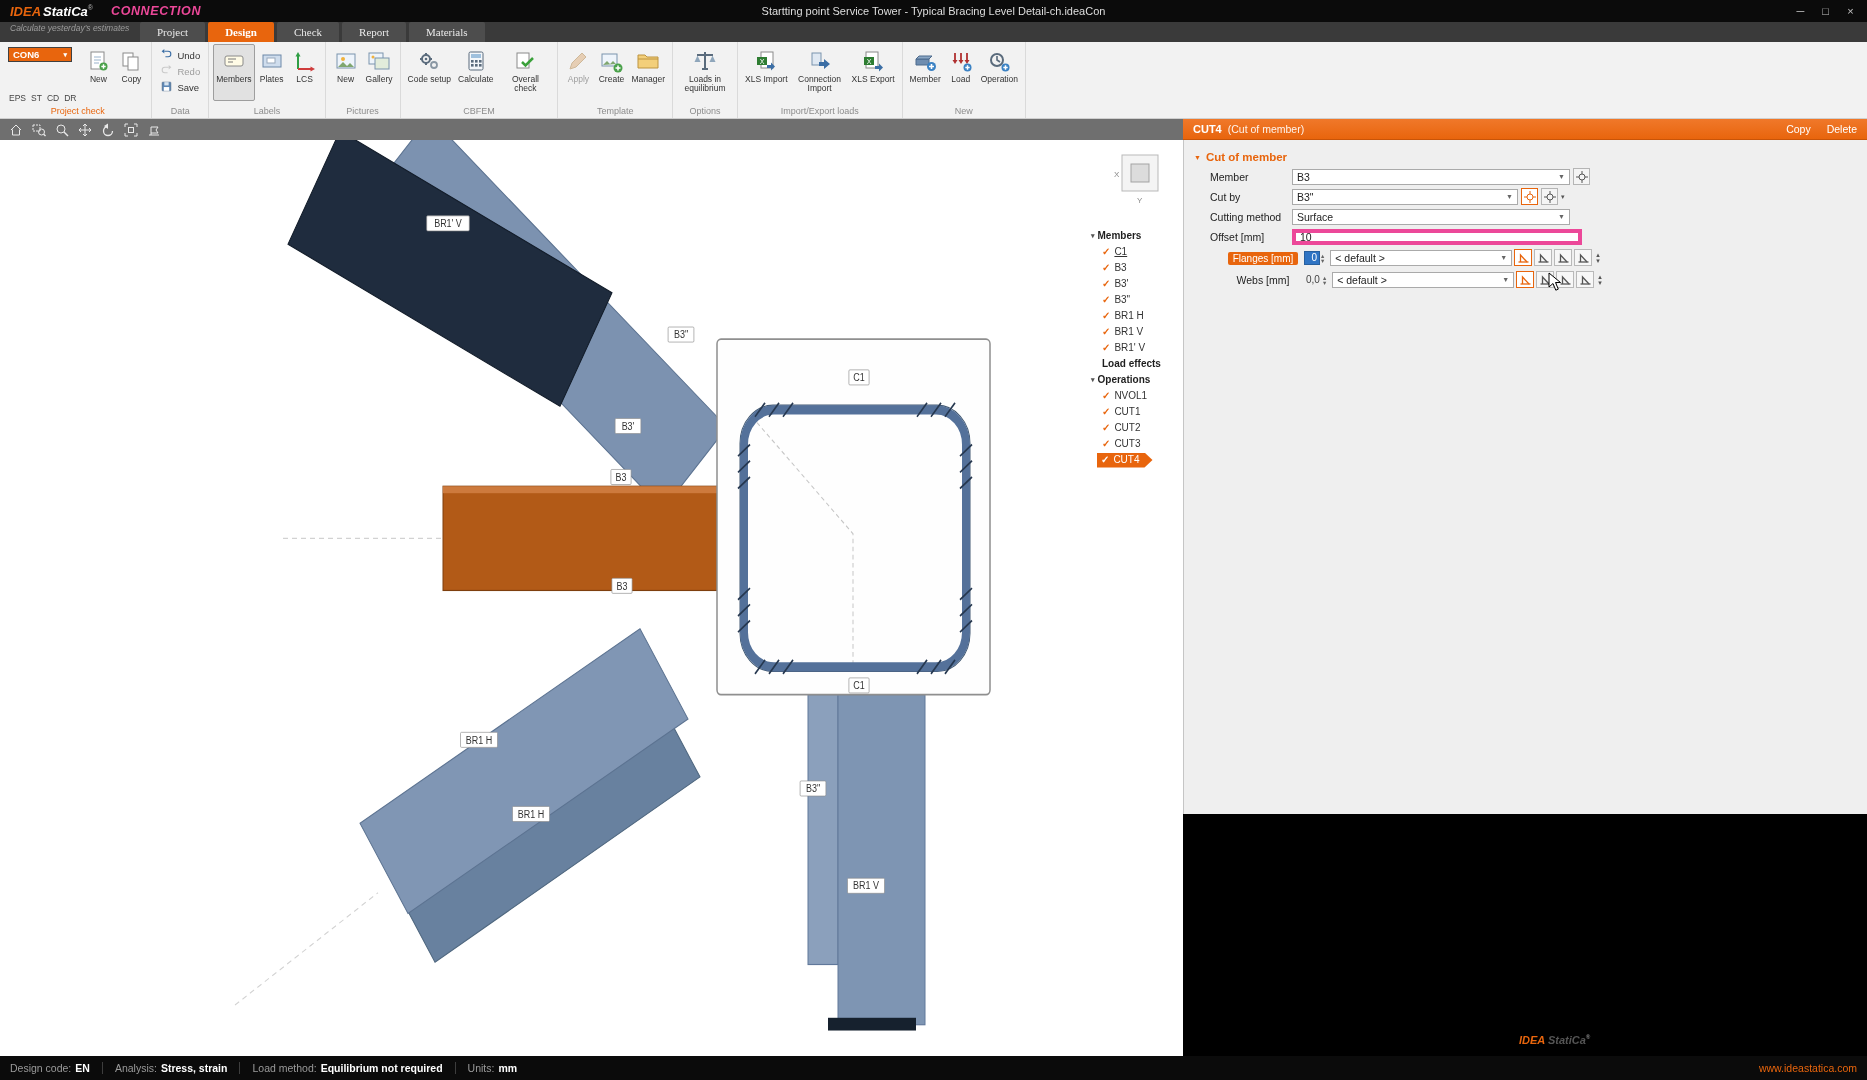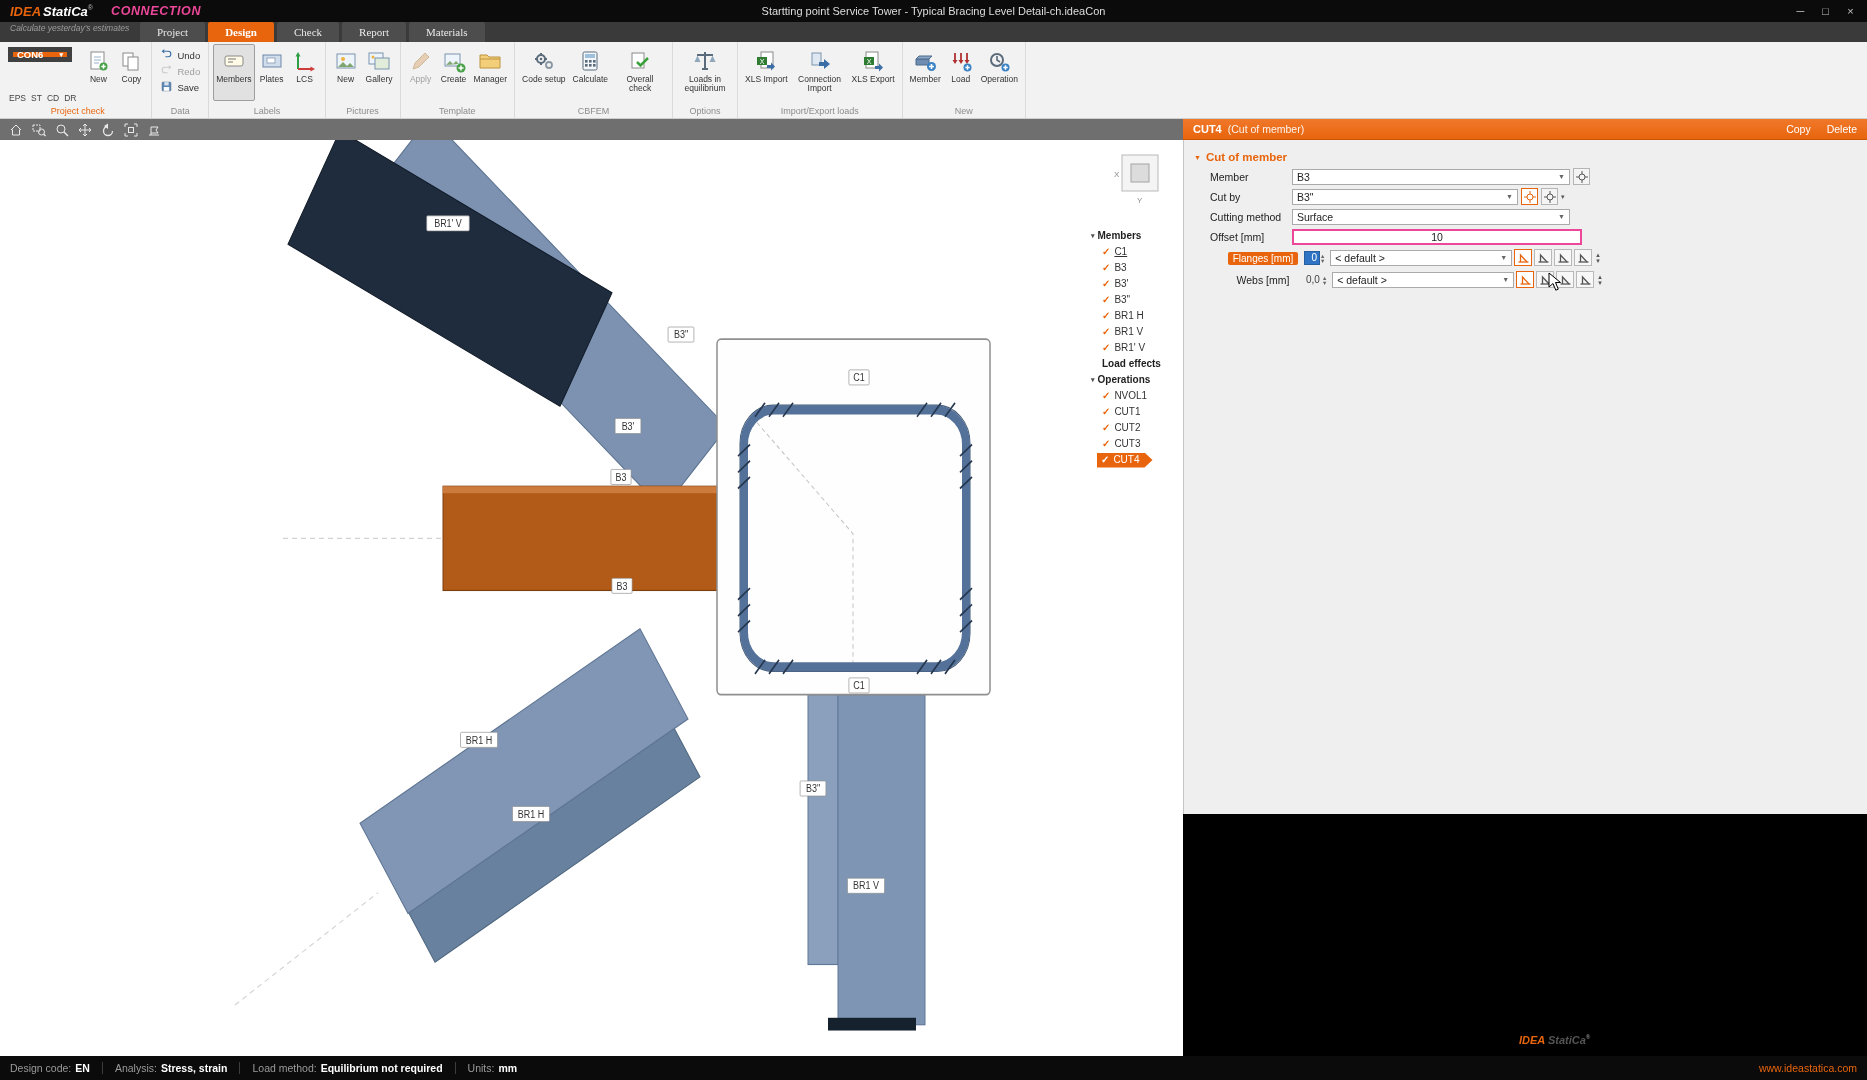--- a/index.html
+++ b/index.html
@@ -35,21 +35,21 @@
         border:1px solid transparent;border-radius:2px;box-sizing:border-box;cursor:default;}
   .bbtn.active{background:#e1e1e1;border-color:#9e9e9e;}
   .bbtn.disabled{opacity:.45;}
   .bicon{height:26px;display:flex;align-items:center;justify-content:center;}
   .blabel{font-size:8.5px;color:#333;text-align:center;line-height:1.08;margin-top:1px;}
   .stackcol{display:flex;flex-direction:column;gap:1px;padding-top:4px;}
   .sbtn{display:flex;align-items:center;gap:4px;font-size:9.5px;color:#333;height:15px;padding:0 4px;cursor:default;}
   .sbtn.disabled{opacity:.45;}
   .pi-left{display:flex;flex-direction:column;height:58px;padding-top:3px;justify-content:space-between;margin-right:4px;}
   .combo{width:64px;height:15px;background:#e8650d;color:#fff;font-size:9.5px;font-weight:bold;display:flex;
-         align-items:center;justify-content:space-between;padding:0 4px;border:5px solid #404040;box-sizing:border-box;}
+         align-items:center;justify-content:space-between;padding:0 4px;border:1px solid #404040;box-sizing:border-box;}
   .ccaret{font-size:7px;}
   .pi-minis{display:flex;gap:5px;padding:0 1px 2px;}
   .pimini{font-size:8.5px;color:#444;cursor:default;}
 
   
   .vtoolbar{position:absolute;top:119px;left:0;width:1421px;height:21px;background:#6f6f6f;display:flex;align-items:center;padding-left:4px;box-sizing:border-box;}
   .ticon{width:23px;height:21px;display:flex;align-items:center;justify-content:center;cursor:default;}
   .vmodes{margin-left:auto;margin-right:10px;display:flex;gap:14px;}
   .vmode{font-size:10.5px;color:#e3e3e3;cursor:default;}
   .vmode.active{color:#fff;font-weight:bold;}
@@ -84,21 +84,21 @@
   
   .panel{position:absolute;top:140px;left:1183px;right:0;height:674px;background:#efefef;border-left:1px solid #c5c5c5;box-sizing:border-box;}
   #panel-body{padding-top:6px;}
   .psection{display:flex;align-items:center;gap:5px;padding:5px 0 4px 10px;color:#e8650d;font-weight:bold;font-size:11.5px;}
   .scaret{font-size:7px;}
   .prow{display:flex;align-items:center;height:19px;padding-left:26px;margin-bottom:1px;font-size:10.5px;color:#222;}
   .plabel{width:82px;flex:none;}
   .pselect{height:16px;background:#fff;border:1px solid #aaa;display:flex;align-items:center;justify-content:space-between;
            padding:0 4px;font-size:10.5px;color:#222;box-sizing:border-box;cursor:default;}
   .selcaret{color:#666;font-size:7px;margin-left:4px;}
-  .pinput{height:16px;background:#fff;border:2px solid #ec4899;padding:0 4px;font-size:10.5px;display:flex;align-items:center;box-sizing:border-box;justify-content:center;}
+  .pinput{height:16px;background:#fff;border:4px solid #ec4899;padding:0 4px;font-size:10.5px;display:flex;align-items:center;box-sizing:border-box;}
   .pickbtn{width:17px;height:17px;margin-left:3px;border:1px solid #b5b5b5;background:#f4f4f4;display:flex;align-items:center;
            justify-content:center;color:#555;padding:0;box-sizing:border-box;cursor:default;}
   .pickbtn.orange{color:#e8650d;border-color:#e8650d;background:#fff;}
   .trailcaret{font-size:7px;color:#555;margin-left:3px;}
   .wrow{display:flex;align-items:center;height:21px;padding-left:38px;font-size:10.5px;color:#222;margin-bottom:1px;text-align:center;}
   .wlabel{width:82px;flex:none;}
   .wtag{background:#e8650d;color:#fff;padding:1px 5px;border-radius:2px;font-size:10px;}
   .wval{min-width:16px;height:14px;display:flex;align-items:center;justify-content:flex-end;padding:0 2px;font-size:10px;color:#444;box-sizing:border-box;}
   .wval.sel{background:#2f74c4;color:#fff;border:1px solid #275f9e;}
   .spin{display:flex;flex-direction:column;margin:0 4px 0 1px;line-height:5px;}
@@ -273,53 +273,20 @@
                   <rect x="8" y="9" width="14" height="11" fill="#e2ecdb" stroke="#7b94ad"></rect>
                 </svg>
               </span>
               <span class="blabel">Gallery</span>
             </div>
           </div>
           <div class="rlabel">Pictures</div>
         </div>
         <div class="rgroup">
           <div class="rcontent">
-            <div class="bbtn disabled">
-              <span class="bicon">
-                <svg width="24" height="24" viewBox="0 0 24 24">
-                  <path d="M4 20 l6 -2 10 -10 -4 -4 -10 10 z" fill="#d8a36a" stroke="#a3742f"></path>
-                </svg>
-              </span>
-              <span class="blabel">Apply</span>
-            </div>
-            <div class="bbtn">
-              <span class="bicon">
-                <svg width="24" height="24" viewBox="0 0 24 24">
-                  <rect x="3" y="5" width="15" height="12" fill="#eef4fb" stroke="#7b94ad"></rect>
-                  <path d="M4 16 l4 -4 3 3 3 -3 3 3 z" fill="#7fa66f"></path>
-                  <circle cx="19" cy="19" r="4.5" fill="#4aa14a"></circle>
-                  <path d="M19 16.5 v5 M16.5 19 h5" stroke="#fff" stroke-width="1.5"></path>
-                </svg>
-              </span>
-              <span class="blabel">Create</span>
-            </div>
-            <div class="bbtn">
-              <span class="bicon">
-                <svg width="24" height="24" viewBox="0 0 24 24">
-                  <path d="M2 6 h7 l2 2 h11 v11 h-20 z" fill="#f3cf7a" stroke="#bd9440"></path>
-                  <path d="M2 10 h20" stroke="#bd9440"></path>
-                </svg>
-              </span>
-              <span class="blabel">Manager</span>
-            </div>
-          </div>
-          <div class="rlabel">Template</div>
-        </div>
-        <div class="rgroup">
-          <div class="rcontent">
             <div class="bbtn">
               <span class="bicon">
                 <svg width="24" height="24" viewBox="0 0 24 24">
                   <circle cx="9" cy="10" r="4" fill="none" stroke="#5a6b7c" stroke-width="2"></circle>
                   <circle cx="9" cy="10" r="1.3" fill="#5a6b7c"></circle>
                   <g stroke="#5a6b7c" stroke-width="2">
                     <line x1="9" y1="4" x2="9" y2="6"></line>
                     <line x1="9" y1="14" x2="9" y2="16"></line>
                     <line x1="3" y1="10" x2="5" y2="10"></line>
                     <line x1="13" y1="10" x2="15" y2="10"></line>
@@ -350,20 +317,53 @@
               <span class="bicon">
                 <svg width="24" height="24" viewBox="0 0 24 24">
                   <rect x="4" y="4" width="12" height="15" fill="#fff" stroke="#8a8a8a"></rect>
                   <path d="M9 13 l3.5 3.5 L20 9" fill="none" stroke="#3aa13a" stroke-width="2.5"></path>
                 </svg>
               </span>
               <span class="blabel">Overall check</span>
             </div>
           </div>
           <div class="rlabel">CBFEM</div>
+        </div>
+        <div class="rgroup">
+          <div class="rcontent">
+            <div class="bbtn disabled">
+              <span class="bicon">
+                <svg width="24" height="24" viewBox="0 0 24 24">
+                  <path d="M4 20 l6 -2 10 -10 -4 -4 -10 10 z" fill="#d8a36a" stroke="#a3742f"></path>
+                </svg>
+              </span>
+              <span class="blabel">Apply</span>
+            </div>
+            <div class="bbtn">
+              <span class="bicon">
+                <svg width="24" height="24" viewBox="0 0 24 24">
+                  <rect x="3" y="5" width="15" height="12" fill="#eef4fb" stroke="#7b94ad"></rect>
+                  <path d="M4 16 l4 -4 3 3 3 -3 3 3 z" fill="#7fa66f"></path>
+                  <circle cx="19" cy="19" r="4.5" fill="#4aa14a"></circle>
+                  <path d="M19 16.5 v5 M16.5 19 h5" stroke="#fff" stroke-width="1.5"></path>
+                </svg>
+              </span>
+              <span class="blabel">Create</span>
+            </div>
+            <div class="bbtn">
+              <span class="bicon">
+                <svg width="24" height="24" viewBox="0 0 24 24">
+                  <path d="M2 6 h7 l2 2 h11 v11 h-20 z" fill="#f3cf7a" stroke="#bd9440"></path>
+                  <path d="M2 10 h20" stroke="#bd9440"></path>
+                </svg>
+              </span>
+              <span class="blabel">Manager</span>
+            </div>
+          </div>
+          <div class="rlabel">Template</div>
         </div>
         <div class="rgroup">
           <div class="rcontent">
             <div class="bbtn">
               <span class="bicon">
                 <svg width="24" height="24" viewBox="0 0 24 24">
                   <line x1="12" y1="3" x2="12" y2="19" stroke="#5a6b7c" stroke-width="2"></line>
                   <line x1="4" y1="6" x2="20" y2="6" stroke="#5a6b7c" stroke-width="2"></line>
                   <path d="M1.5 13 h6 L4.5 6.5 z" fill="#8fa6bb"></path>
                   <path d="M16.5 13 h6 L19.5 6.5 z" fill="#8fa6bb"></path>

